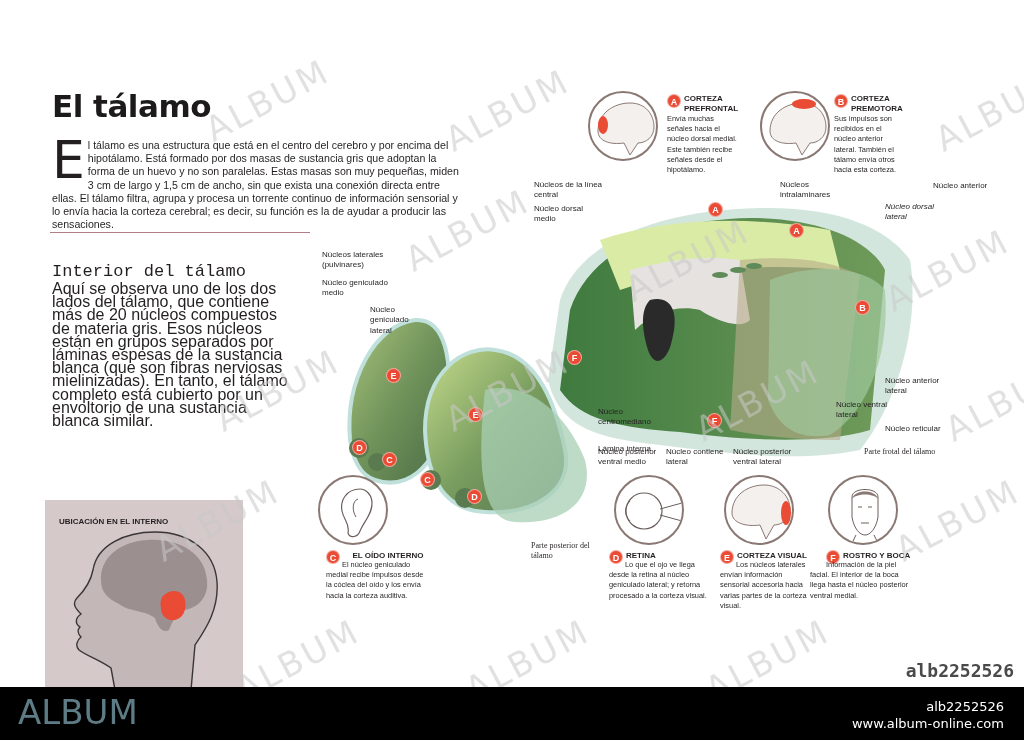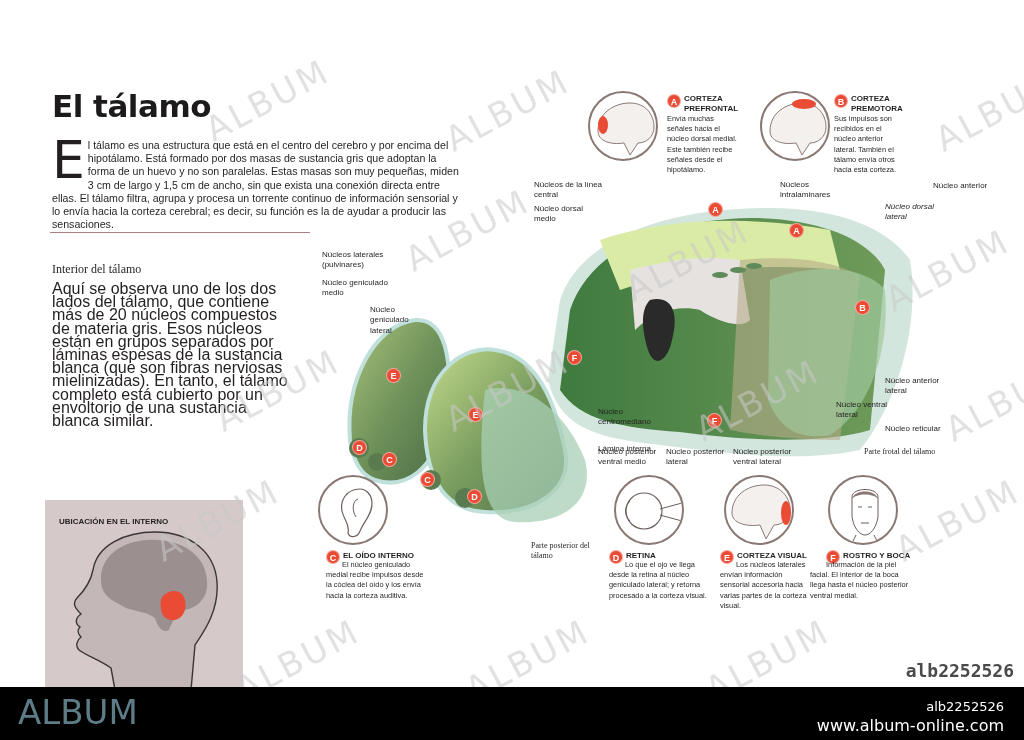--- a/index.html
+++ b/index.html
@@ -11,21 +11,21 @@
   
   .wm { position: absolute; font-family: "DejaVu Sans", sans-serif; font-size: 34px; letter-spacing: 3px;
         color: rgba(200,200,200,0.55); transform: rotate(-28deg); pointer-events: none; white-space: nowrap; }
 
   
   .title { left: 52px; top: 88px; font-family: "DejaVu Sans", sans-serif; font-weight: bold; font-size: 31px; letter-spacing: -0.5px; color: #1c1a1b; }
   .intro { left: 52px; top: 139px; width: 410px; font-size: 10.6px; line-height: 13.2px; color: #231f20; }
   .dropcap { float: left; font-family: "DejaVu Sans", sans-serif; font-size: 52px; line-height: 40px; height: 40px; margin-right: 3px; margin-top: 1px; font-weight: normal; }
   .divider { left: 50px; top: 232px; width: 260px; height: 1px; background: #b07f86; }
 
-  .sub-title { left: 52px; top: 262px; font-family: Liberation Serif, serif; font-size: 12px; color: #231f20; }
+  .sub-title { left: 52px; top: 262px; font-family: Liberation Mono, monospace; font-size: 17px; color: #231f20; }
   .sub-body { left: 52px; top: 282px; width: 240px; font-size: 16px; line-height: 13.2px; }
 
   
   .locbox { left: 45px; top: 500px; width: 198px; height: 190px; background: #d5c9ca; }
   .loc-label { left: 59px; top: 517px; font-size: 8px; font-weight: bold; color: #231f20; }
 
   
   .lbl { position: absolute; font-size: 8px; line-height: 10.4px; color: #231f20; }
   .lbl-serif { position: absolute; font-family: "Liberation Serif", serif; font-size: 8px; line-height: 10.4px; color: #231f20; }
 
@@ -36,21 +36,21 @@
 
   
   .circle { position: absolute; width: 70px; height: 70px; border-radius: 50%; border: 2px solid #8a7873; background: #fff; overflow: hidden; }
   .info-head { position: absolute; font-size: 8px; font-weight: bold; line-height: 10px; color: #231f20; }
   .info-text { position: absolute; font-size: 7.4px; line-height: 10.2px; color: #231f20; }
 
   
   .footer { left: 0; top: 687px; width: 1024px; height: 53px; background: #000; }
   .footer-logo { left: 18px; top: 692px; font-family: "DejaVu Sans", sans-serif; font-size: 34px; color: #5e7c86; letter-spacing: 0px; }
   .footer-id { right: 20px; top: 699px; font-family: "DejaVu Sans", sans-serif; font-size: 13px; color: #fff; text-align: right; }
-  .footer-url { right: 20px; top: 716px; font-family: "DejaVu Sans", sans-serif; font-size: 16px; color: #fff; text-align: right; }
+  .footer-url { right: 20px; top: 716px; font-family: "DejaVu Sans", sans-serif; font-size: 13px; color: #fff; text-align: right; }
   .corner-id { right: 10px; top: 660px; font-family: "DejaVu Sans Mono", monospace; font-size: 18px; color: #4a4a4a; font-weight: bold; }
 </style>
 </head>
 <body>
 
 <div class="abs title">El tálamo</div>
 <div class="abs intro">
   <span class="dropcap">E</span><span>l tálamo es una estructura que está en el centro del cerebro y por encima del hipotálamo. Está formado por dos masas de sustancia gris que adoptan la forma de un huevo y no son paralelas. Estas masas son muy pequeñas, miden 3 cm de largo y 1,5 cm de ancho, sin que exista una conexión directa entre ellas.  El tálamo filtra, agrupa y procesa un torrente continuo de información sensorial y lo envía hacia la corteza cerebral; es decir, su función es la de ayudar a producir las sensaciones.</span>
 </div>
 <div class="abs divider"></div>
@@ -119,21 +119,21 @@
 <div class="lbl" style="left:885px; top:202px; width:60px;font-style:italic;">Núcleo dorsal lateral</div>
 
 <div class="lbl" style="left:885px; top:376px; width:60px;">Núcleo anterior lateral</div>
 <div class="lbl" style="left:836px; top:400px; width:60px;">Núcleo ventral lateral</div>
 <div class="lbl" style="left:885px; top:424px; width:80px;">Núcleo reticular</div>
 <div class="lbl-serif" style="left:864px; top:447px; width:120px;">Parte frotal del tálamo</div>
 
 <div class="lbl" style="left:598px; top:407px; width:70px;">Núcleo centromediano</div>
 <div class="lbl" style="left:598px; top:444px; width:70px;">Lámina interna</div>
 <div class="lbl" style="left:598px; top:447px; width:65px;">Núcleo posterior ventral medio</div>
-<div class="lbl" style="left:666px; top:447px; width:62px;">Núcleo posterior lateral</div>
+<div class="lbl" style="left:666px; top:447px; width:62px;">Núcleo contiene lateral</div>
 <div class="lbl" style="left:733px; top:447px; width:62px;">Núcleo posterior ventral lateral</div>
 <div class="lbl-serif" style="left:531px; top:541px; width:60px;">Parte posterior del tálamo</div>
 
 <div class="badge" style="left:708px; top:202px;">A</div>
 <div class="badge" style="left:789px; top:223px;">A</div>
 <div class="badge" style="left:855px; top:300px;">B</div>
 <div class="badge" style="left:567px; top:350px;">F</div>
 <div class="badge" style="left:707px; top:413px;">F</div>
 <div class="badge" style="left:386px; top:368px;">E</div>
 <div class="badge" style="left:468px; top:407px;">E</div>
@@ -162,21 +162,21 @@
 <div class="info-head" style="left:851px; top:94px; width:60px;">CORTEZA PREMOTORA</div>
 <div class="info-text" style="left:834px; top:114px; width:70px;">Sus impulsos son recibidos en el núcleo anterior lateral. También el tálamo envía otros hacia esta corteza.</div>
 
 <div class="circle" style="left:318px; top:475px;">
   <svg width="70" height="70" viewBox="0 0 70 70">
       <path d="M40 12 C26 12 20 24 22 34 C24 44 30 46 28 56 C30 62 38 60 40 54 C44 44 52 38 52 26 C52 18 46 12 40 12 Z" fill="#fff" stroke="#6b5f5c" stroke-width="1.2"></path>
       <path d="M38 22 C32 24 32 34 36 40" fill="none" stroke="#6b5f5c"></path>
     </svg>
 </div>
 <div class="badge big" style="left:326px; top:550px;">C</div>
-<div class="info-head" style="left:343px; top:551px; width:90px;">EL OÍDO INTERNO</div>
+<div class="info-head" style="left:343px; top:551px; width:90px;text-align:center;">EL OÍDO INTERNO</div>
 <div class="info-text" style="left:326px; top:560px; width:100px; text-indent:16px;">El núcleo geniculado medial recibe impulsos desde la cóclea del oído y los envía hacia la corteza auditiva.</div>
 
 <div class="circle" style="left:614px; top:475px;">
   <svg width="70" height="70" viewBox="0 0 70 70">
       <circle cx="28" cy="34" r="18" fill="#fff" stroke="#6b5f5c" stroke-width="1.2"></circle>
       <path d="M14 24 C8 30 8 38 14 44" fill="none" stroke="#6b5f5c"></path>
       <path d="M44 32 L66 26 M44 38 L66 44" stroke="#6b5f5c"></path>
     </svg>
 </div>
 <div class="badge big" style="left:609px; top:550px;">D</div>

